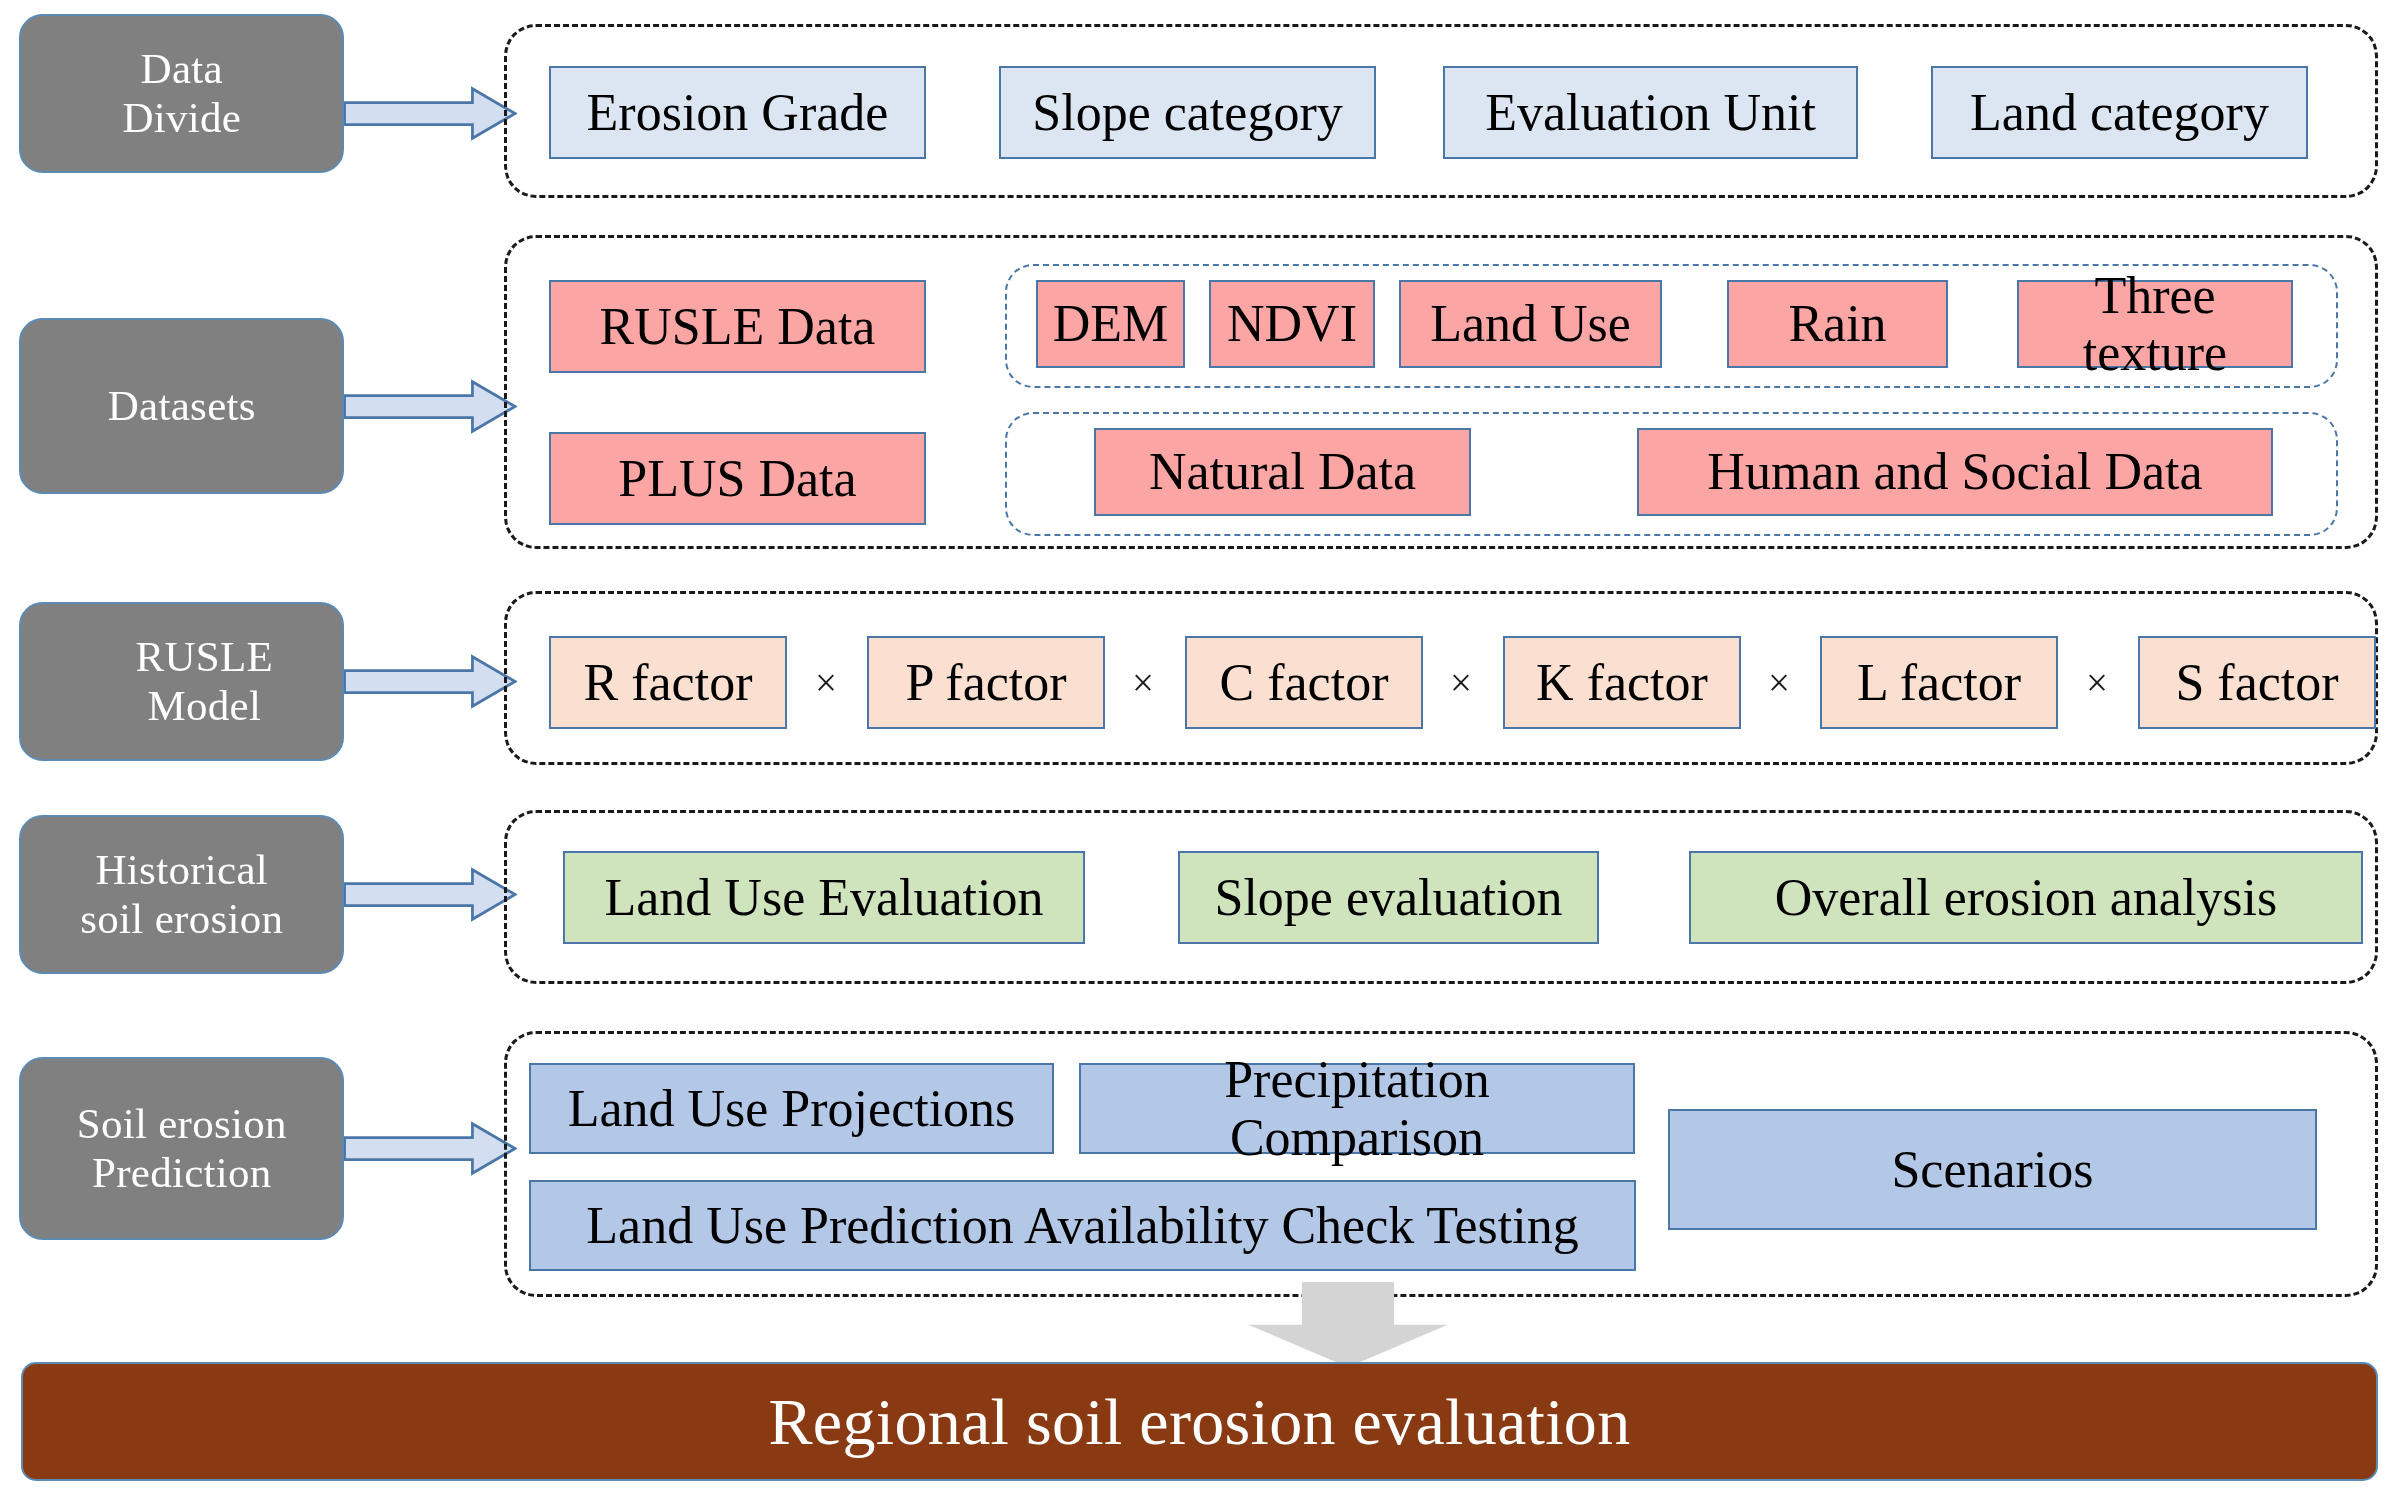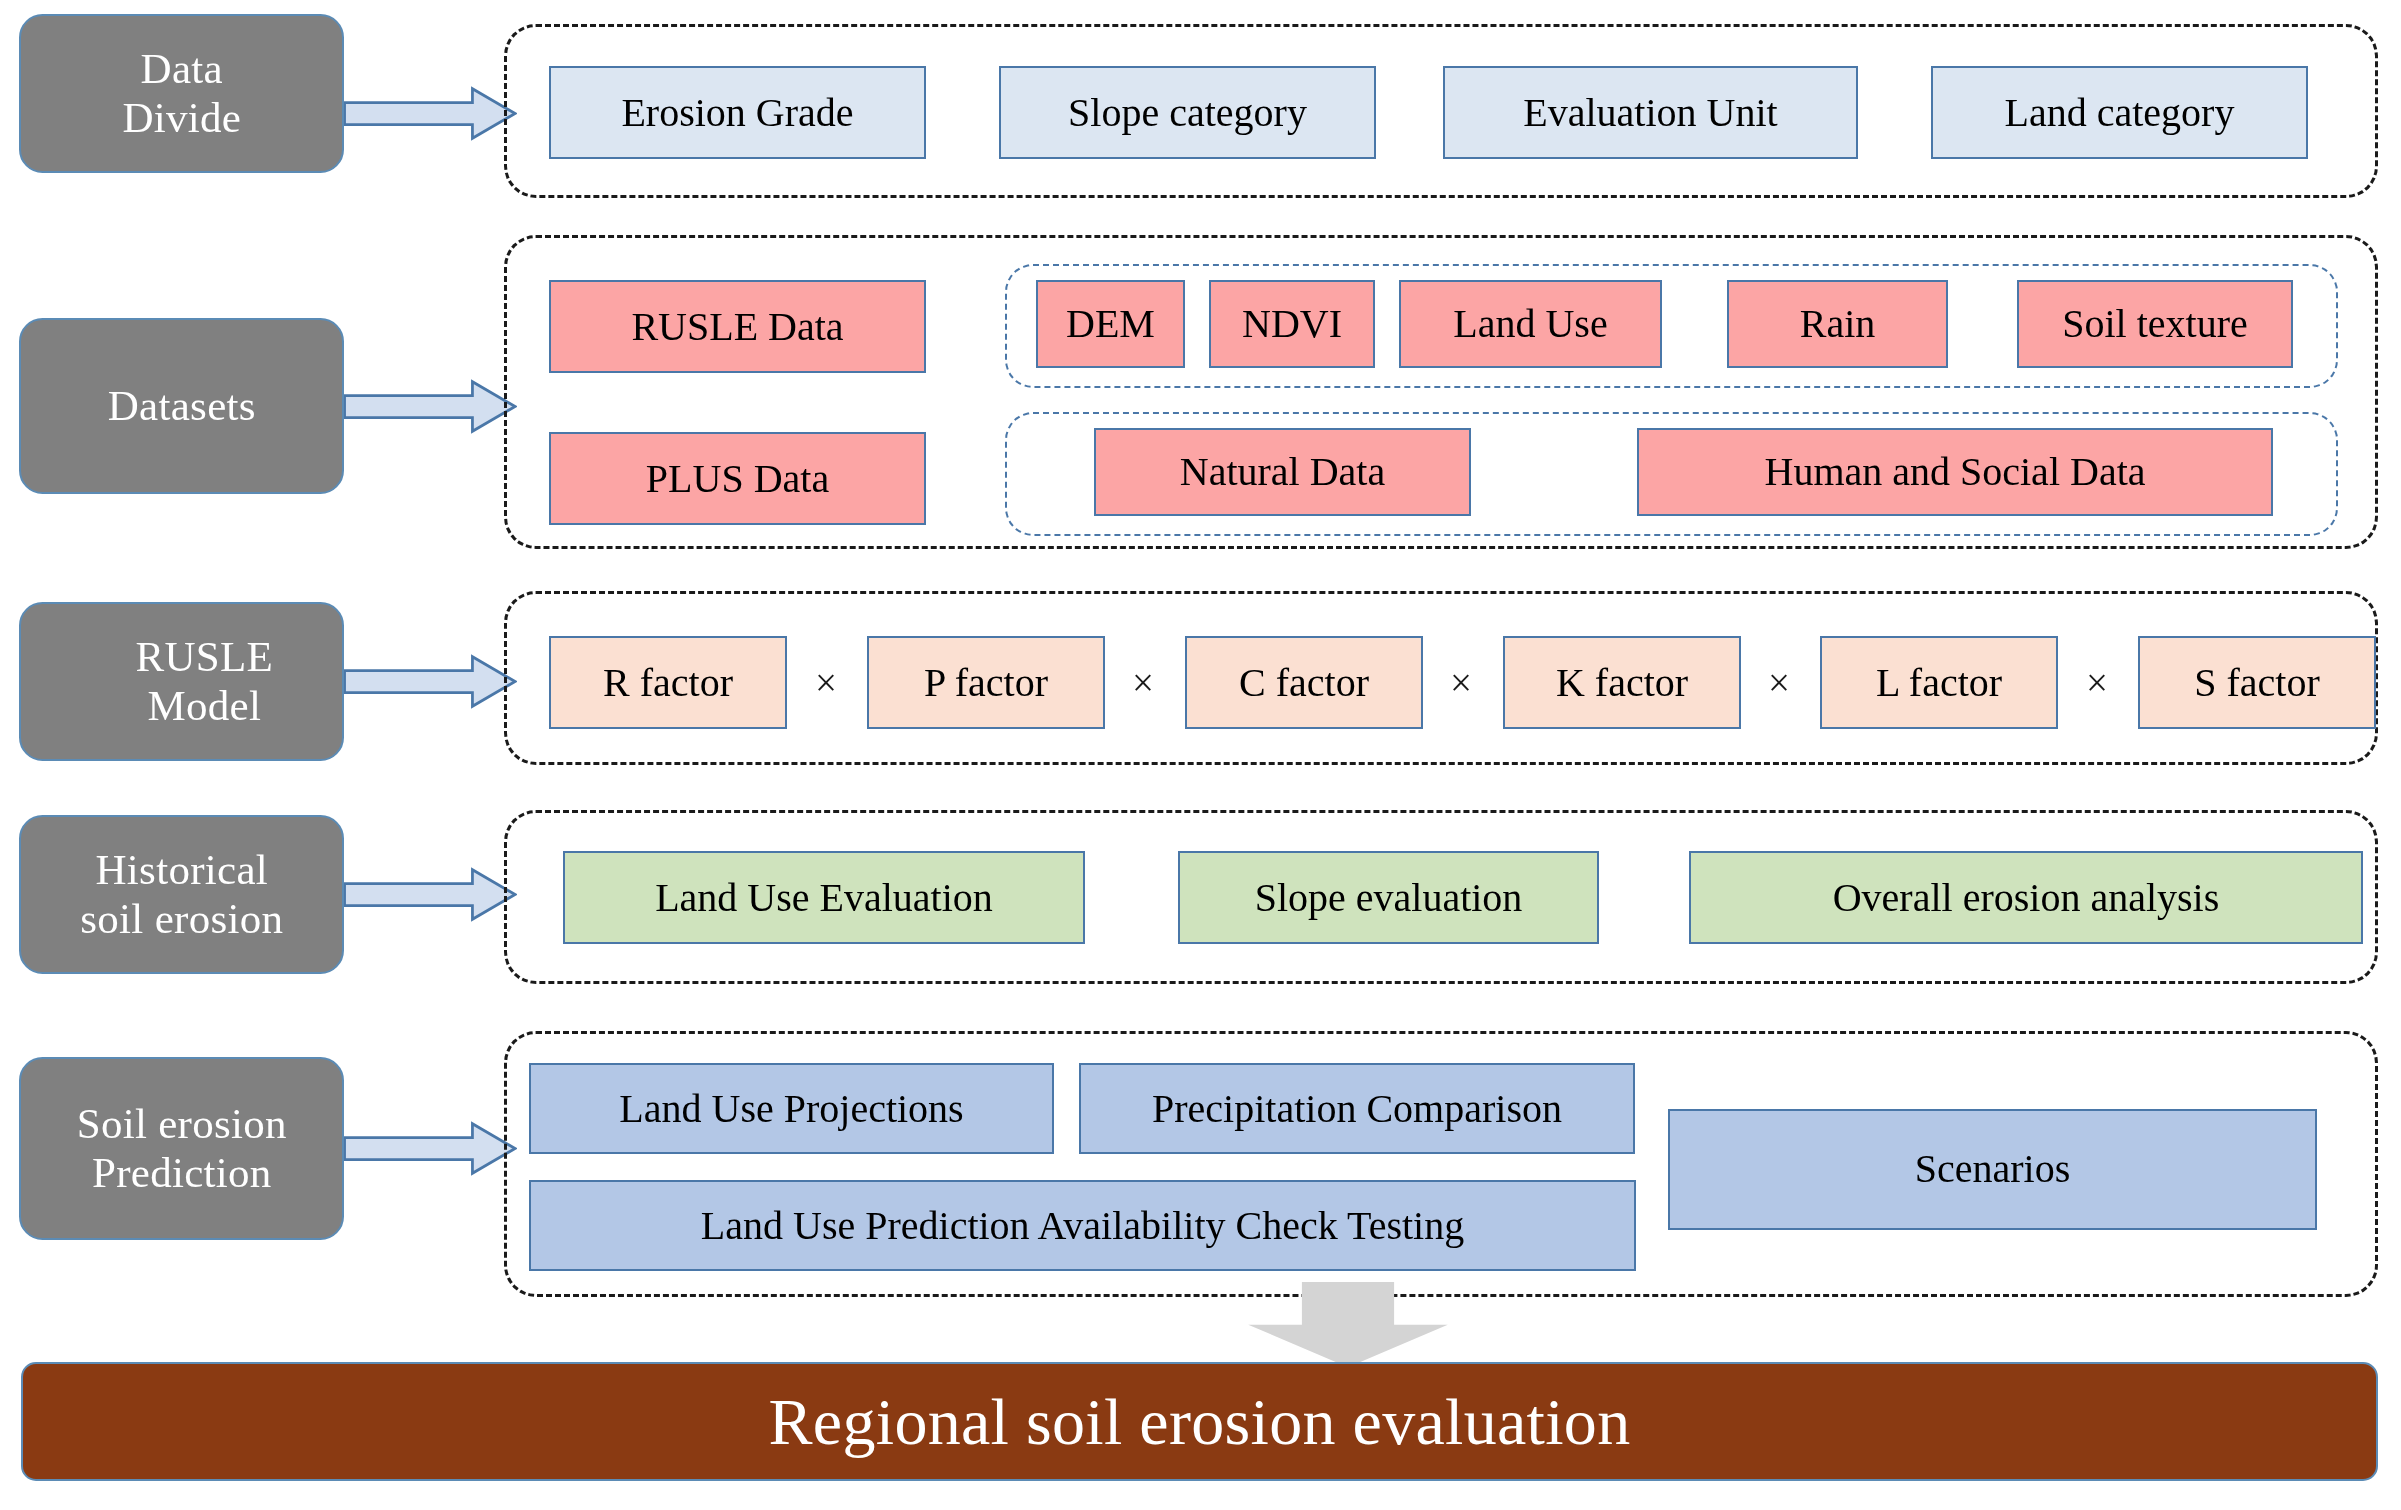--- a/index.html
+++ b/index.html
@@ -45,21 +45,21 @@
   }
 
   
   .box{
     position:absolute;
     box-sizing:border-box;
     border:2.8px solid #4a77a8;
     display:flex;align-items:center;justify-content:center;
     text-align:center;
     color:#000000;
-    font-size:40px;
+    font-size:52px;
     line-height:1.1;
     padding:0 16px;
   }
   .box.blue-light{background:#dce6f2;}
   .box.cream{background:#fca5a5;}
   .box.peach{background:#fbe0d2;}
   .box.green{background:#cfe3bd;}
   .box.blue-mid{background:#b3c7e6;}
   .box.two-line{line-height:1.22;}
 
@@ -127,21 +127,21 @@
   <div class="group" style="left:504px;top:235px;width:1874px;height:314px;"></div>
 
   <div class="box cream" style="left:549px;top:280px;width:377px;height:93px;">RUSLE Data</div>
   <div class="box cream" style="left:549px;top:432px;width:377px;height:93px;">PLUS Data</div>
 
   <div class="subgroup" style="left:1005px;top:264px;width:1333px;height:124px;"></div>
   <div class="box cream" style="left:1036px;top:280px;width:149px;height:88px;">DEM</div>
   <div class="box cream" style="left:1209px;top:280px;width:166px;height:88px;">NDVI</div>
   <div class="box cream" style="left:1399px;top:280px;width:263px;height:88px;">Land Use</div>
   <div class="box cream" style="left:1727px;top:280px;width:221px;height:88px;">Rain</div>
-  <div class="box cream" style="left:2017px;top:280px;width:276px;height:88px;">Soil texture</div>
+  <div class="box cream" style="left:2017px;top:280px;width:276px;height:88px;">Three texture</div>
 
   <div class="subgroup" style="left:1005px;top:412px;width:1333px;height:124px;"></div>
   <div class="box cream" style="left:1094px;top:428px;width:377px;height:88px;">Natural Data</div>
   <div class="box cream" style="left:1637px;top:428px;width:636px;height:88px;">Human and Social Data</div>
 
   <div class="stage-label" style="left:19.3px;top:602px;width:325px;height:159px;padding-left:45px;">
     <div>
       <div>RUSLE</div>
       <div>Model</div>
     </div>

